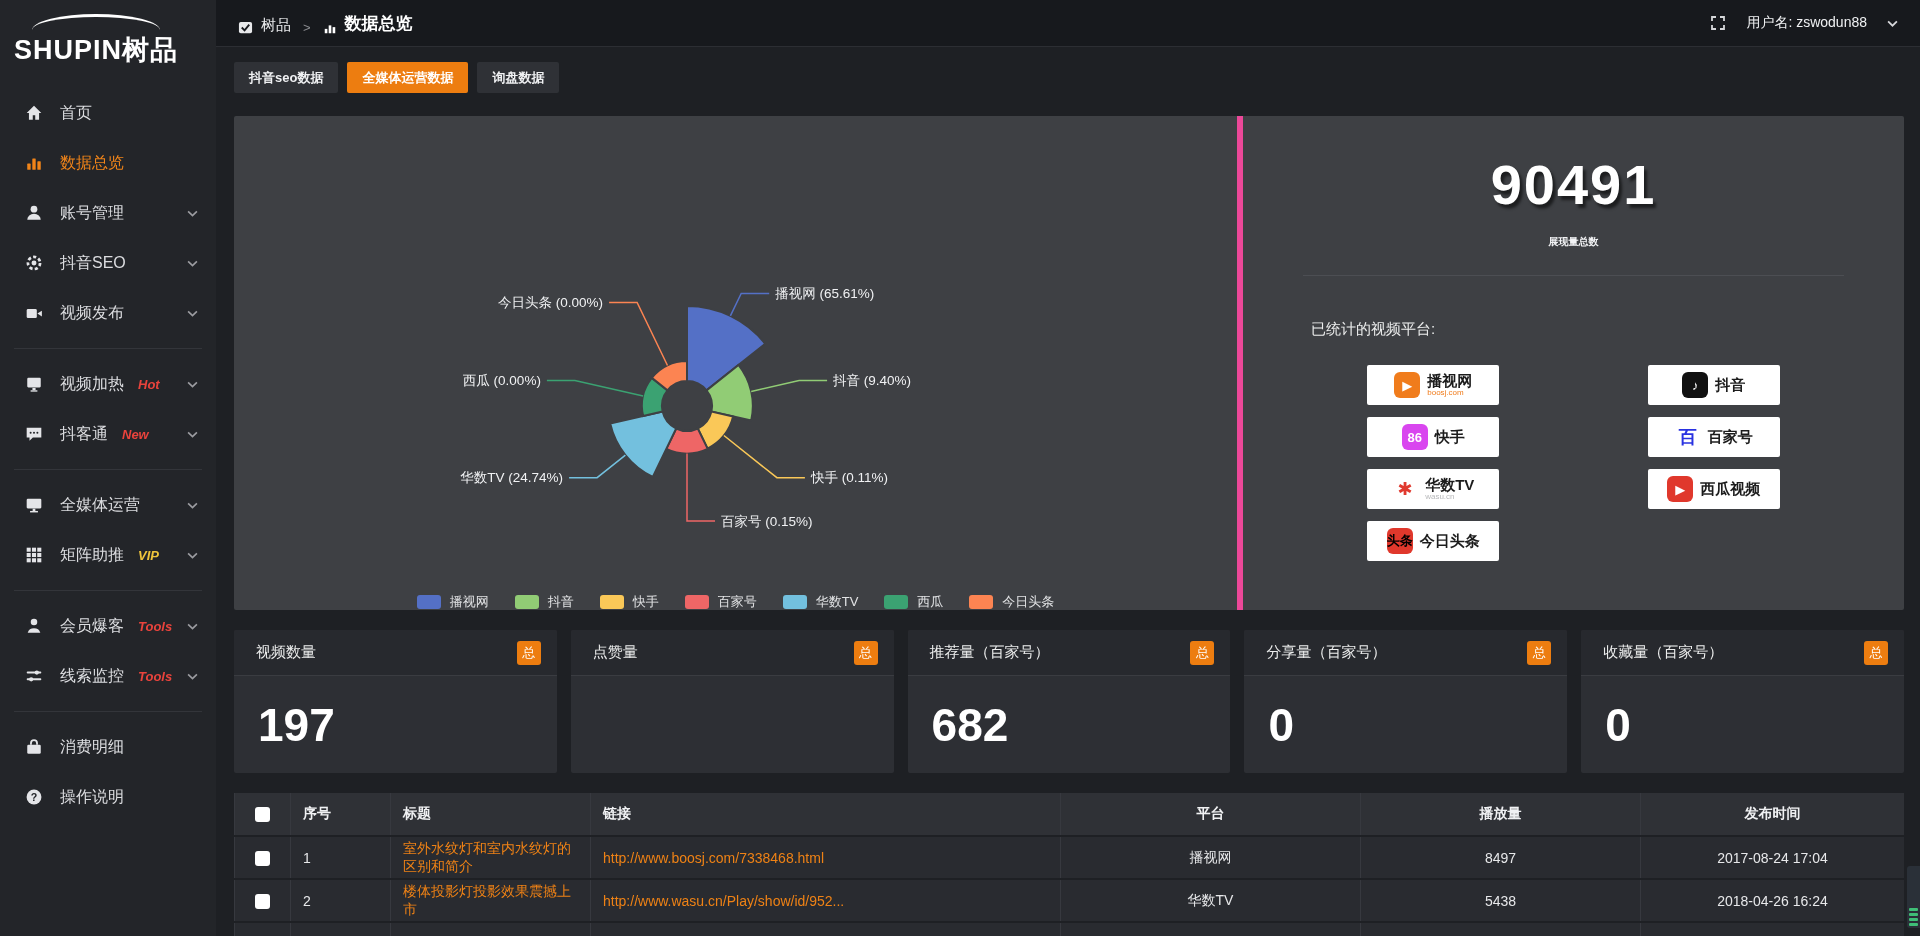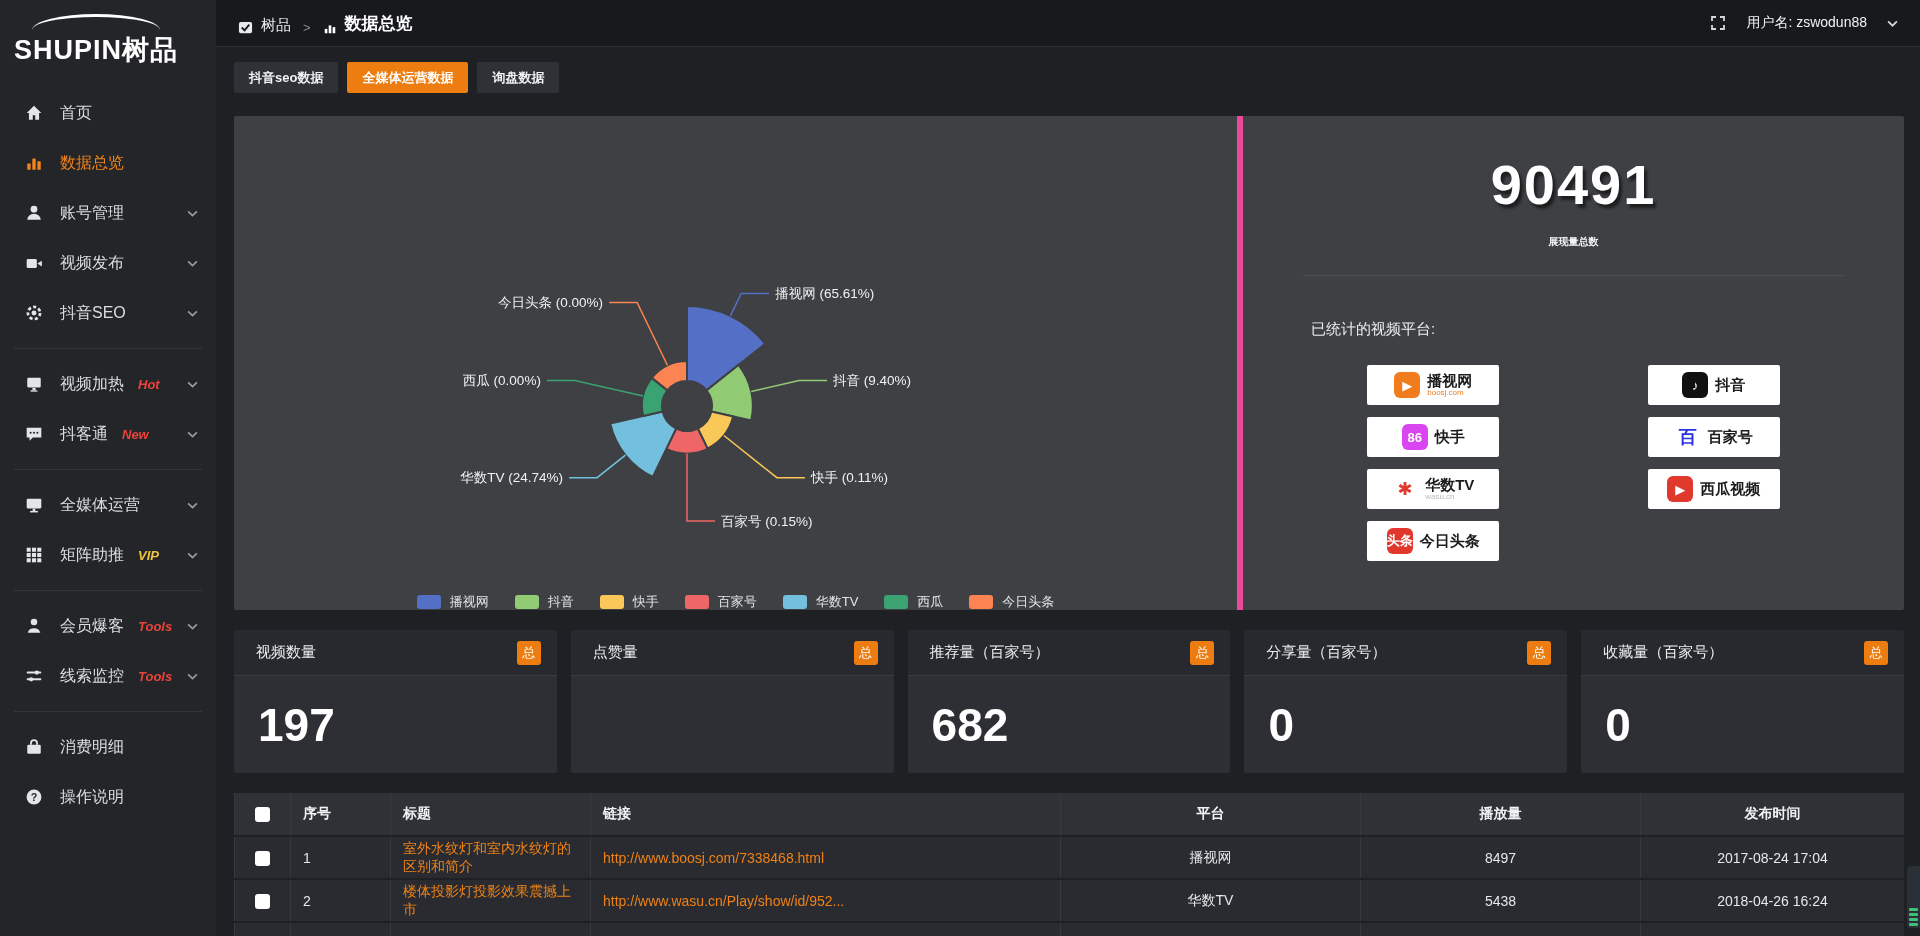--- a/index.html
+++ b/index.html
@@ -146,40 +146,40 @@
         </span>
         <span class="nav-label">账号管理</span>
         <span class="nav-chevron">
           <svg width="11" height="7" viewBox="0 0 10 6" stroke="currentColor" stroke-width="1.5" fill="none">
             <path d="M1 1 L5 5 L9 1"></path>
           </svg>
         </span>
       </div>
       <div class="nav-item">
         <span class="nav-icon">
-          <svg width="18" height="18" viewBox="0 0 16 16" fill="currentColor">
-            <rect x="1.5" y="4.5" width="9" height="8" rx="1.2"></rect>
-            <path d="M11 8.5 15 6v5l-4-2.5Z"></path>
-          </svg>
-        </span>
-        <span class="nav-label">视频发布</span>
-        <span class="nav-chevron">
-          <svg width="11" height="7" viewBox="0 0 10 6" stroke="currentColor" stroke-width="1.5" fill="none">
-            <path d="M1 1 L5 5 L9 1"></path>
-          </svg>
-        </span>
-      </div>
-      <div class="nav-item">
-        <span class="nav-icon">
           <svg width="18" height="18" viewBox="0 0 16 16">
             <circle cx="8" cy="8" r="5.4" fill="none" stroke="currentColor" stroke-width="2.4" stroke-dasharray="2.8 2"></circle>
             <circle cx="8" cy="8" r="2.2" fill="currentColor"></circle>
           </svg>
         </span>
         <span class="nav-label">抖音SEO</span>
+        <span class="nav-chevron">
+          <svg width="11" height="7" viewBox="0 0 10 6" stroke="currentColor" stroke-width="1.5" fill="none">
+            <path d="M1 1 L5 5 L9 1"></path>
+          </svg>
+        </span>
+      </div>
+      <div class="nav-item">
+        <span class="nav-icon">
+          <svg width="18" height="18" viewBox="0 0 16 16" fill="currentColor">
+            <rect x="1.5" y="4.5" width="9" height="8" rx="1.2"></rect>
+            <path d="M11 8.5 15 6v5l-4-2.5Z"></path>
+          </svg>
+        </span>
+        <span class="nav-label">视频发布</span>
         <span class="nav-chevron">
           <svg width="11" height="7" viewBox="0 0 10 6" stroke="currentColor" stroke-width="1.5" fill="none">
             <path d="M1 1 L5 5 L9 1"></path>
           </svg>
         </span>
       </div>
       <div class="nav-divider"></div>
       <div class="nav-item">
         <span class="nav-icon">
           <svg width="18" height="18" viewBox="0 0 16 16" fill="currentColor">
@@ -447,21 +447,21 @@
               <span class="pb-sub" style="color: rgb(184, 185, 187);">wasu.cn</span>
             </span>
           </div>
           <div class="platform-badge">
             <span class="pb-glyph" style="background: rgb(224, 56, 44); color: rgb(255, 255, 255);">▶</span>
             <span class="pb-col">
               <span class="pb-name">西瓜视频</span>
             </span>
           </div>
           <div class="platform-badge">
-            <span class="pb-glyph" style="background: rgb(224, 56, 44); color: #ffffff;">头条</span>
+            <span class="pb-glyph" style="background: rgb(224, 56, 44); color: #000000;">头条</span>
             <span class="pb-col">
               <span class="pb-name">今日头条</span>
             </span>
           </div>
         </div>
     </div>
   </section>
 
   <section class="cards">
       <div class="card">

